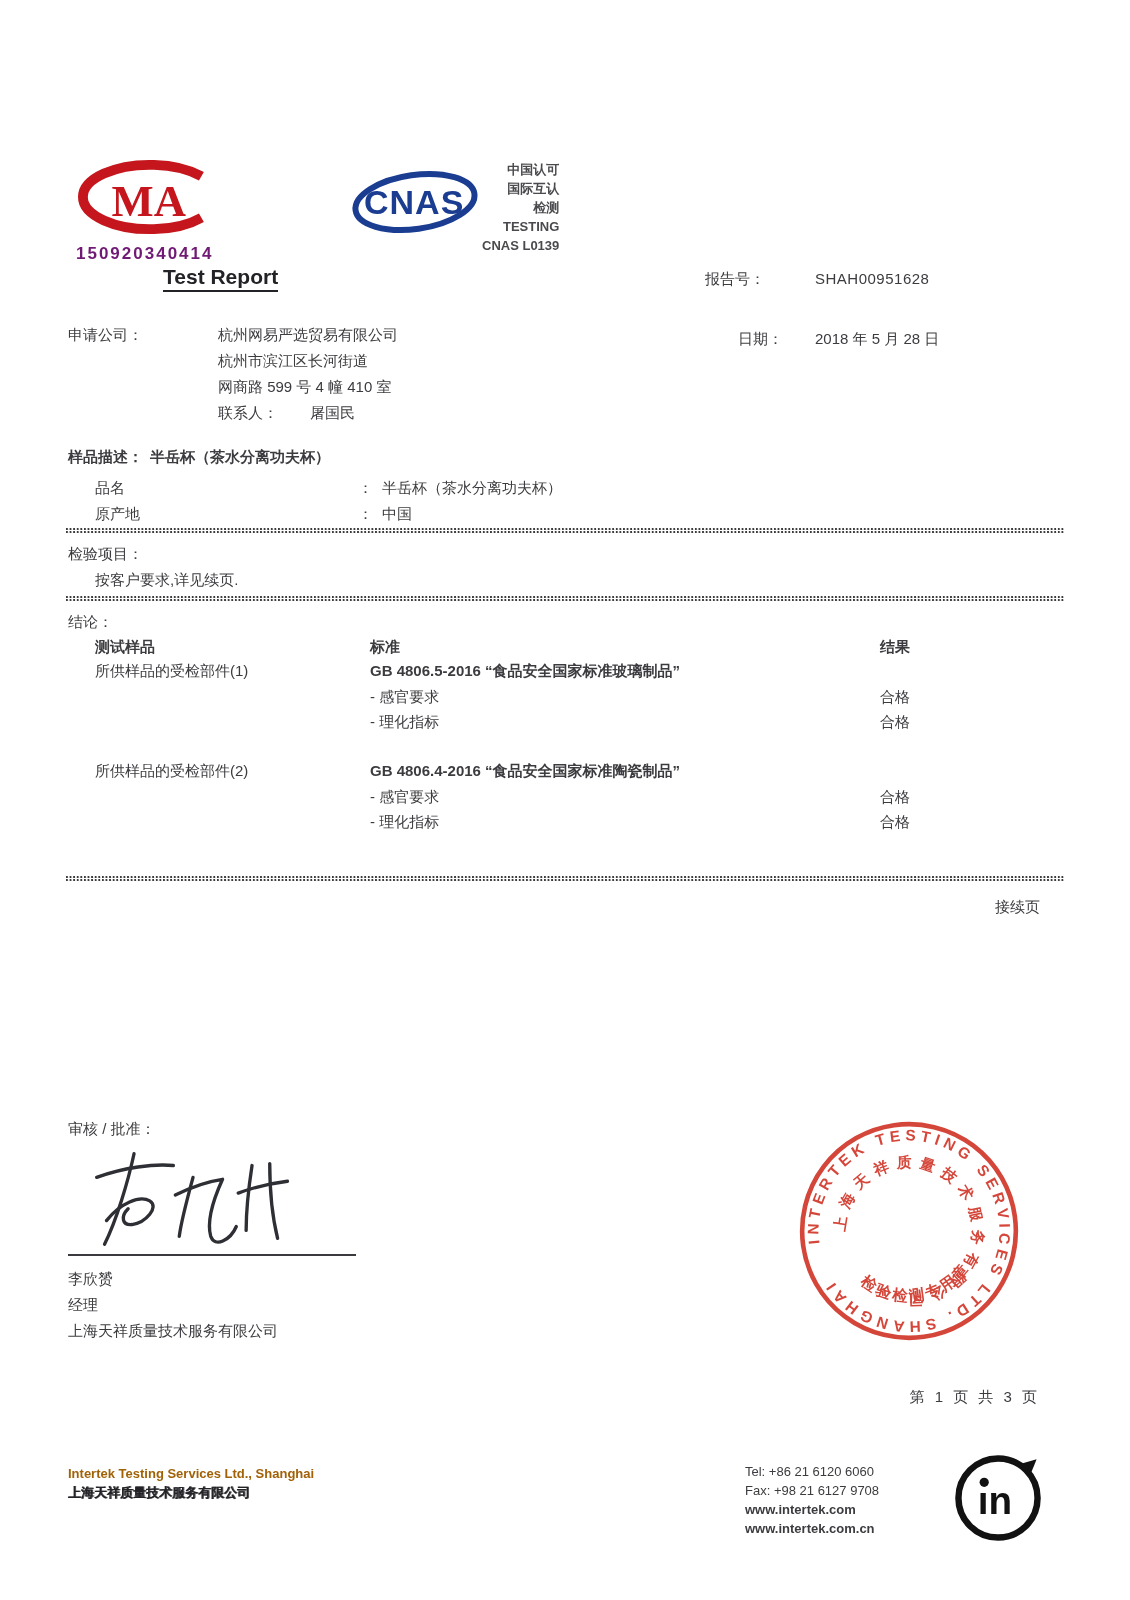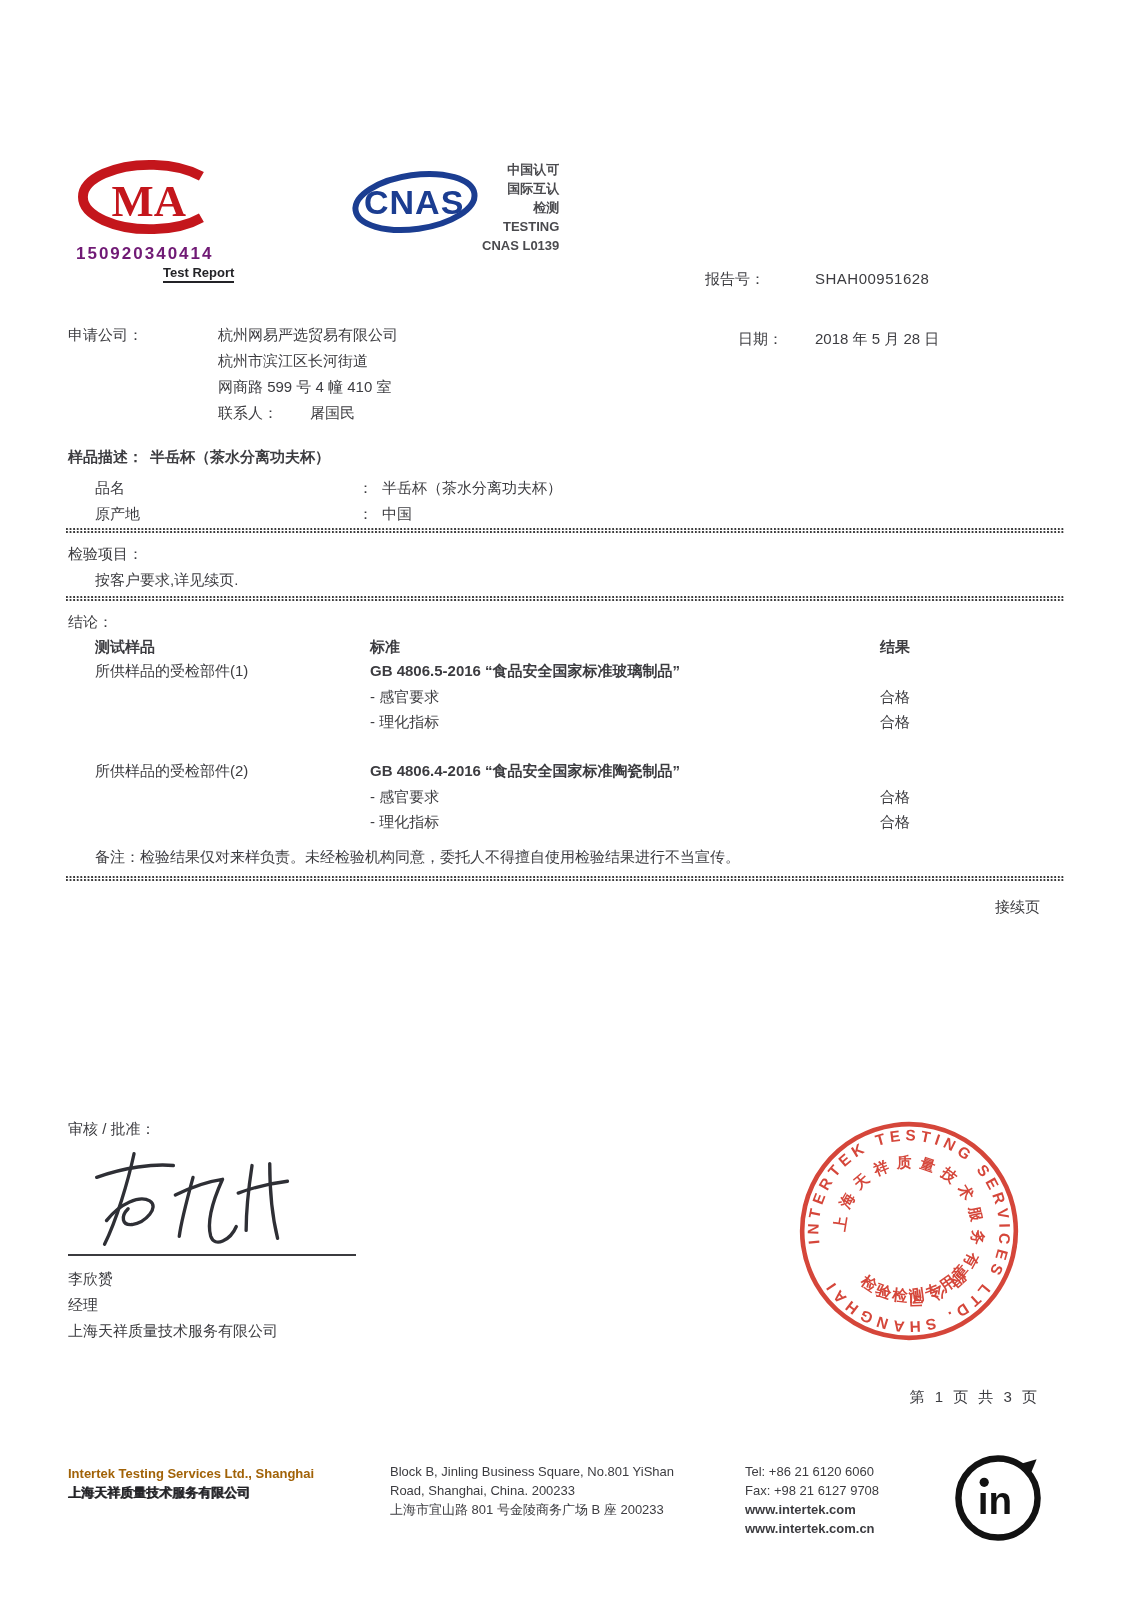--- a/index.html
+++ b/index.html
@@ -3,21 +3,21 @@
 <meta charset="utf-8">
 <style>
   * { margin:0; padding:0; box-sizing:border-box; }
   html,body { background:#ffffff; }
   body { font-family:"Liberation Sans","DejaVu Sans",sans-serif; color:#3c3c40; }
   .page { position:relative; width:1130px; height:1600px; background:#fff; overflow:hidden; }
   .abs { position:absolute; }
   .b { font-weight:bold; }
   .t13 { font-size:13px; line-height:19px; }
   .t15 { font-size:15px; }
-  .t17 { font-size:13px; }
+  .t17 { font-size:21px; }
   .u { text-underline-offset:4px; }
   .dotsep {
     position:absolute; left:66px; width:998px; height:6px;
     background-image: radial-gradient(circle at 1.1px 1.1px, #3c3c3c 0.95px, transparent 1.25px);
     background-size: 3.6px 3px;
   }
   .brand-word { font-size:47px; font-weight:800; letter-spacing:-1.5px; color:#161616; }
   .brand-idot { position:absolute; width:10px; height:10px; border-radius:50%; background:#ffc20e; }
   .brand-tag { font-size:15px; font-weight:bold; color:#1c1c1c; letter-spacing:0.2px; }
   .ilac-circle {
@@ -109,23 +109,20 @@
   <div class="abs t15" style="left:370px; top:713px;">- 理化指标</div>
   <div class="abs t15" style="left:880px; top:713px;">合格</div>
 
   <div class="abs t15" style="left:95px; top:762px;">所供样品的受检部件(2)</div>
   <div class="abs t15" style="left:370px; top:762px; font-weight:600;">GB 4806.4-2016 “食品安全国家标准陶瓷制品”</div>
   <div class="abs t15" style="left:370px; top:788px;">- 感官要求</div>
   <div class="abs t15" style="left:880px; top:788px;">合格</div>
   <div class="abs t15" style="left:370px; top:813px;">- 理化指标</div>
   <div class="abs t15" style="left:880px; top:813px;">合格</div>
 
-  <div class="abs t15" style="left:95px; top:848px;">
-    <span>备注：</span><span>检验结果仅对来样负责。未经检验机构同意，委托人不得擅自使用检验结果进行不当宣传。</span>
-  </div>
 
   <div class="dotsep" style="top:876px;"></div>
 
   <div class="abs t15 right" style="left:840px; top:898px; width:200px;">接续页</div>
 
   <div class="abs t15" style="left:68px; top:1120px;">审核 / 批准：</div>
 
   <svg class="abs" viewBox="0 0 240 120" style="left:70px; top:1138px; width:250px; height:118px;">
     <g fill="none" stroke="#2e2f35" stroke-width="3.4" stroke-linecap="round" stroke-linejoin="round">
       <path d="M20,40 C48,30 78,26 98,28"></path>
@@ -162,25 +159,20 @@
     </text>
   </svg>
 
   <div class="abs t15 right" style="left:840px; top:1388px; width:200px; letter-spacing:3px;">第 1 页 共 3 页</div>
 
   <div class="abs" style="left:68px; top:1464px; width:310px;">
     <div class="t13 b" style="color:#a16207;">Intertek Testing Services Ltd., Shanghai</div>
     <div class="t13 b shadowed" style="color:#232327;">上海天祥质量技术服务有限公司</div>
   </div>
 
-  <div class="abs" style="left:390px; top:1462px; width:345px;">
-    <div class="t13">Block B, Jinling Business Square, No.801 YiShan</div>
-    <div class="t13">Road, Shanghai, China. 200233</div>
-    <div class="t13">上海市宜山路 801 号金陵商务广场 B 座 200233</div>
-  </div>
 
   <div class="abs" style="left:745px; top:1462px; width:210px;">
     <div class="t13">Tel: +86 21 6120 6060</div>
     <div class="t13">Fax: +98 21 6127 9708</div>
     <div class="t13 b">www.intertek.com</div>
     <div class="t13 b">www.intertek.com.cn</div>
   </div>
 
   <svg class="abs" viewBox="0 0 100 100" style="left:952px; top:1452px; width:92px; height:92px;">
     <circle cx="50" cy="50" r="43" fill="none" stroke="#121212" stroke-width="7"></circle>

